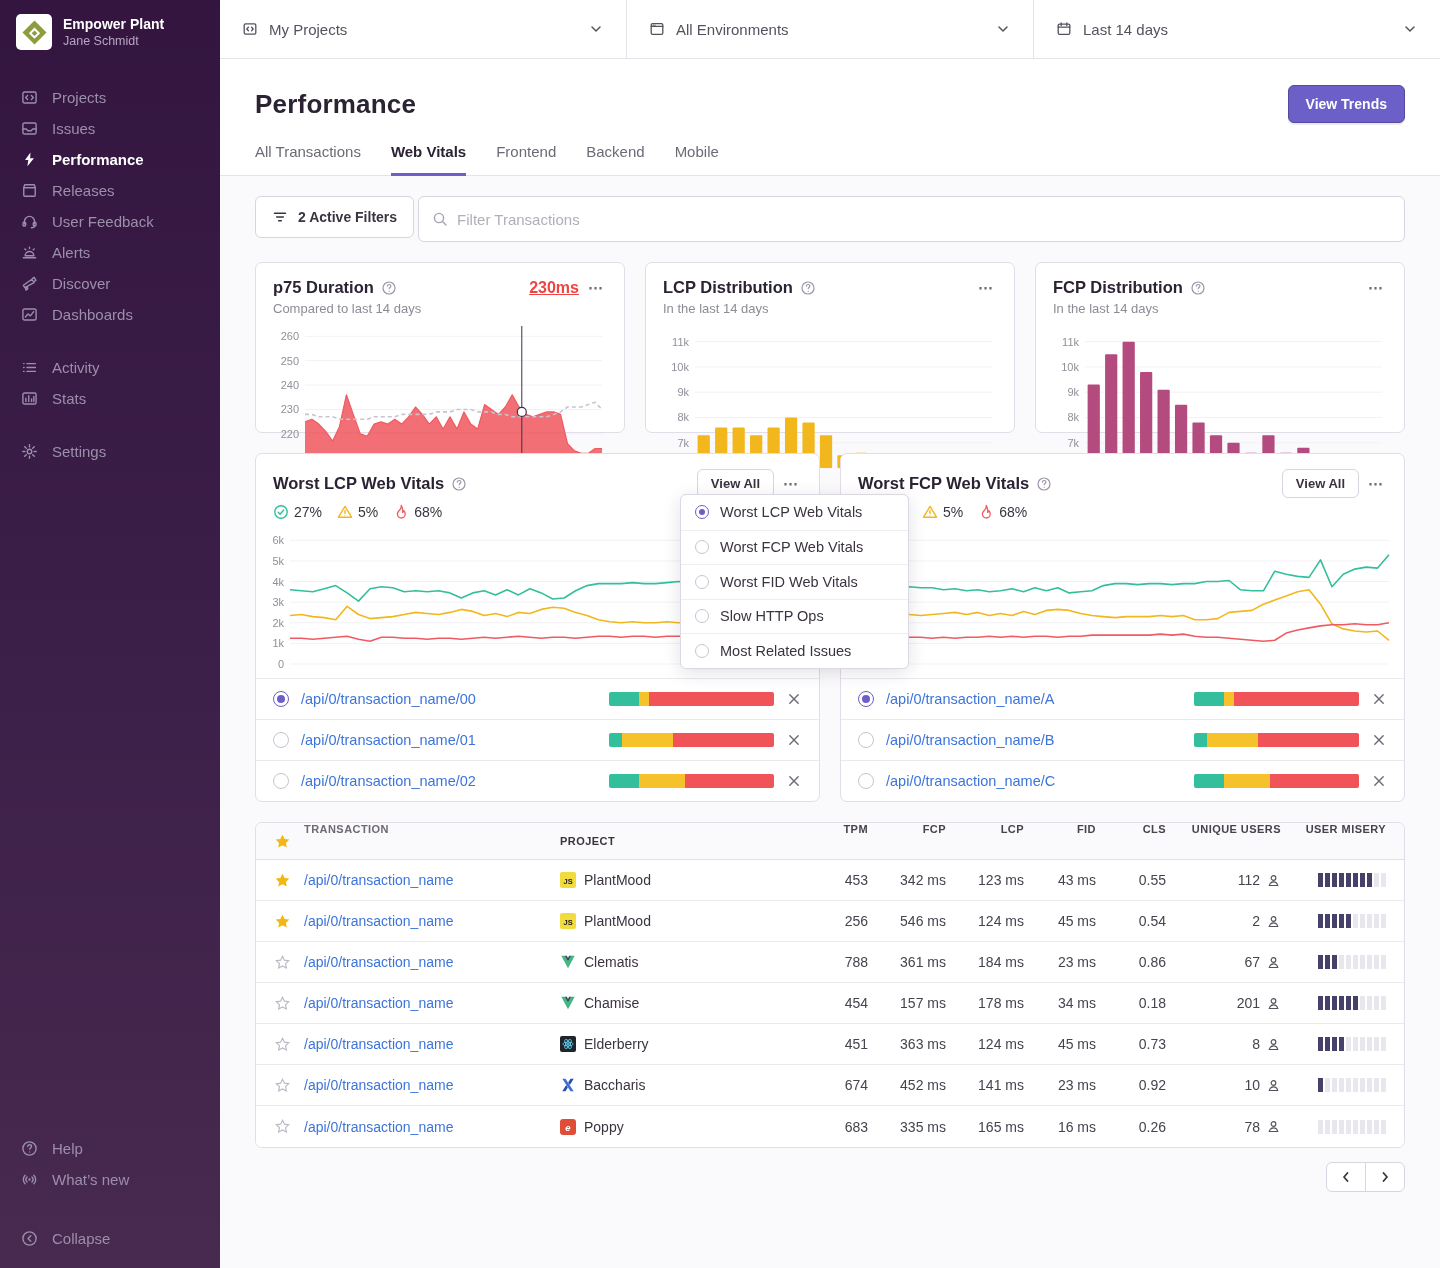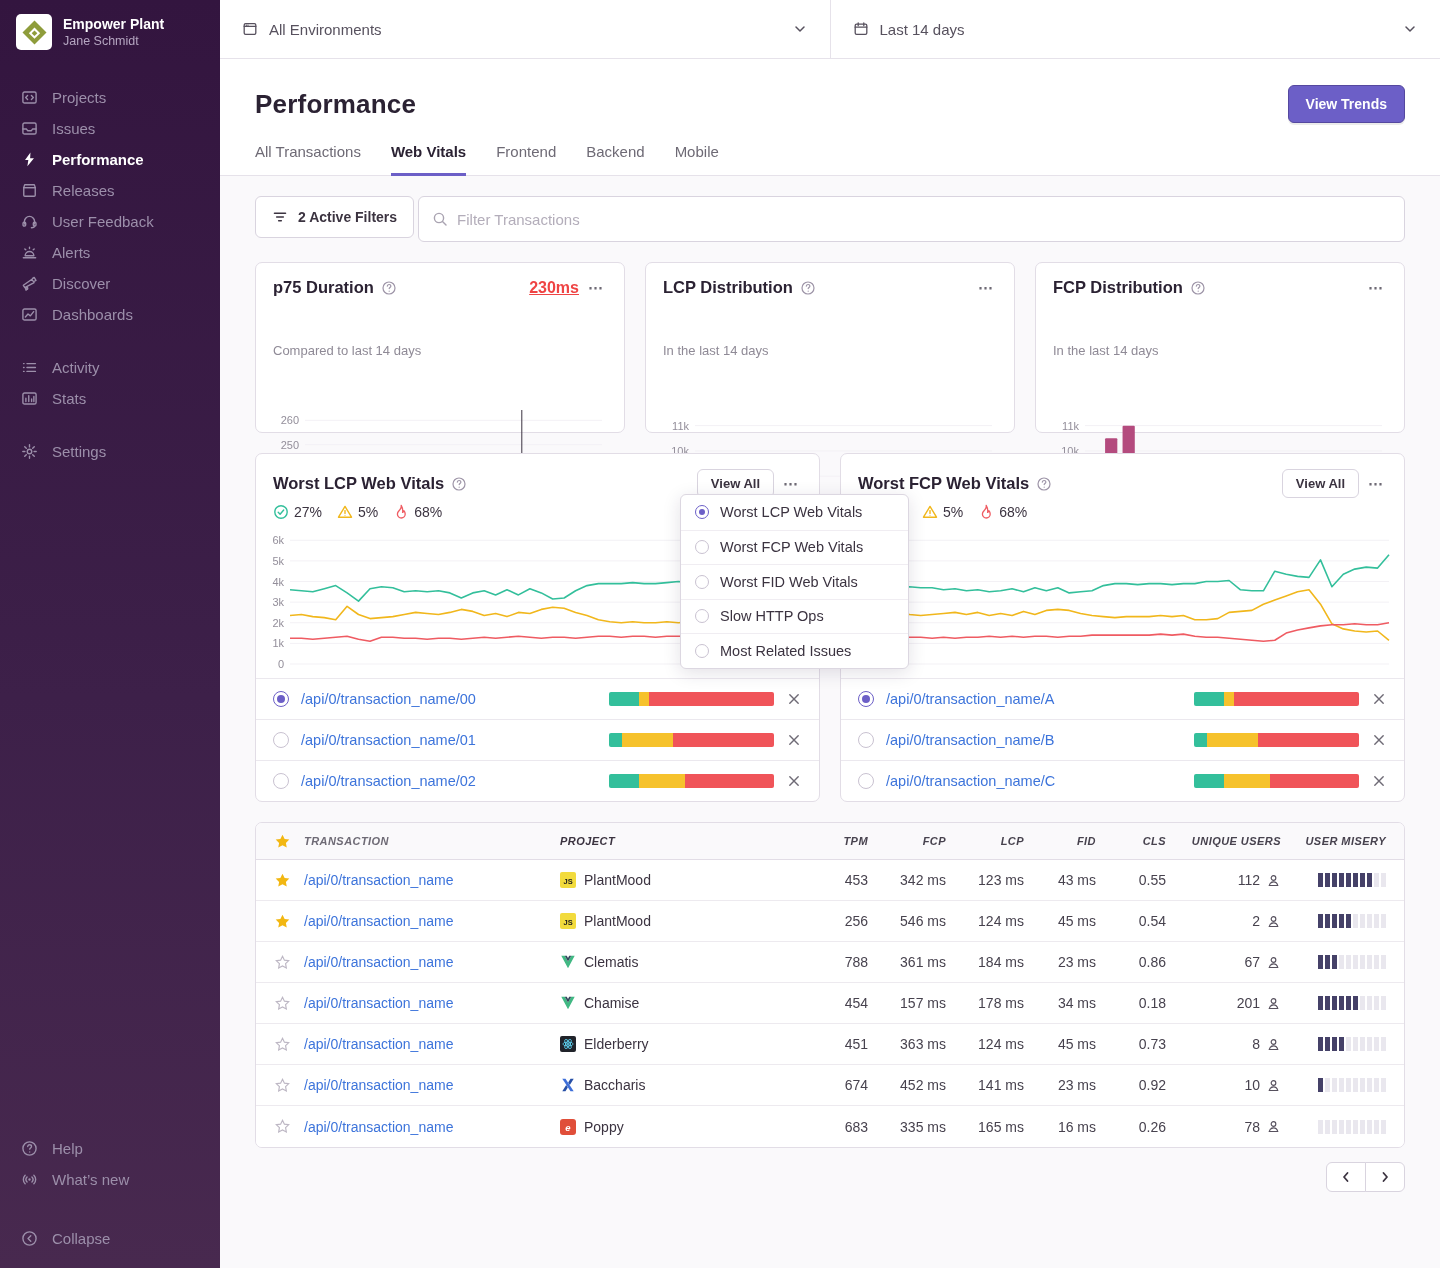--- a/index.html
+++ b/index.html
@@ -46,21 +46,21 @@
   .btn-filter { background:#fff; border:1px solid #D9D4DF; border-radius:6px; height:42px; padding:0 16px;
                 display:flex; align-items:center; gap:10px; font-size:14px; font-weight:700; color:#3B3340; cursor:pointer; }
   .search { flex:1; height:46px; background:#fff; border:1px solid #D9D4DF; border-radius:6px;
             display:flex; align-items:center; gap:9px; padding:0 13px; color:#A9A3B1; }
   .search input { border:none; outline:none; flex:1; font-size:15px; font-family:inherit; color:#3B3340; }
   .search input::placeholder { color:#B3ADBA; }
 
   .card { background:#fff; border:1px solid #E2DDE6; border-radius:7px; }
 
   .cards-row { display:flex; gap:20px; margin-top:20px; }
-  .chart-card { flex:1; height:171px; padding:15px 17px 12px; display:flex; flex-direction:column;gap:42px; }
+  .chart-card { flex:1; height:171px; padding:15px 17px 12px; display:flex; flex-direction:column; }
   .card-head { display:flex; align-items:center; gap:7px; }
   .card-title { font-size:16.5px; font-weight:600; color:#2B2233; }
   .help { color:#9D94A7; }
   .spacer { flex:1; }
   .p75-value { color:#ef4444; font-size:16px; font-weight:600;text-decoration:underline; }
   .dots { color:#6E6A75; font-weight:700; font-size:15px; letter-spacing:2px; cursor:pointer; line-height:10px; padding:0 2px; }
   .card-sub { font-size:13px; color:#8F8A96; margin-top:4px; }
   .chart { flex:1; margin-top:8px; min-height:0; }
 
   .vitals-row { display:flex; gap:20px; margin-top:20px; position:relative; }
@@ -79,22 +79,22 @@
   .radio.sel::after { content:""; position:absolute; inset:3px; background:#6C5FC7; border-radius:50%; }
   .x-btn { color:#6E6A75; cursor:pointer; }
 
   .dropdown { position:absolute; left:425px; top:41px; width:229px; background:#fff; border:1px solid #DCD7E1;
               border-radius:6px; box-shadow:0 4px 18px rgba(40,22,60,.13); z-index:6; overflow:hidden; }
   .dd-item { height:34.5px; display:flex; align-items:center; gap:11px; padding:0 14px; font-size:14.5px; color:#3B3340; border-top:1px solid #F0EDF2; cursor:pointer; }
   .dd-item:first-child { border-top:none; }
   .dd-item .radio { width:14px; height:14px; }
 
   .table-card { margin-top:20px; overflow:hidden; }
-  .t-head { display:flex; align-items:center; height:37px; background:#FAF9FB; border-bottom:1px solid #E2DDE6;
-            padding:0 18px; font-size:11px; font-weight:700; color:#6E6A75; letter-spacing:.45px;font-style:italic; }
+  .t-head { display:flex; height:37px; background:#FAF9FB; border-bottom:1px solid #E2DDE6;
+            padding:0 18px; font-size:11px; font-weight:700; color:#6E6A75; letter-spacing:.45px; }
   .t-row { display:flex; align-items:center; height:41px; padding:0 18px; border-bottom:1px solid #EDEAEF; font-size:14px; background:#fff; }
   .t-row:last-child { border-bottom:none; }
   .c-star { width:30px; flex:none; display:flex; align-items:center; }
   .c-txn { flex:1; min-width:0; }
   .c-proj { width:250px; flex:none; display:flex; align-items:center; gap:8px; color:#3B3340; }
   .c-num { flex:none; text-align:right; color:#47424E; }
   .w-tpm{width:58px}.w-fcp{width:78px}.w-lcp{width:78px}.w-fid{width:72px}.w-cls{width:70px}
   .c-users { width:115px; flex:none; display:flex; align-items:center; justify-content:flex-end; gap:6px; color:#47424E; }
   .c-users .i { width:15px; height:15px; color:#57515E; }
   .c-misery { width:105px; flex:none; display:flex; gap:2px; justify-content:flex-end; }
@@ -234,20 +234,30 @@
           <path d="M9.2 5.4 6.6 8l2.6 2.6"></path>
         </svg>
         <span>Collapse</span>
       </div>
     </div>
 </aside>
 
 <div class="main">
 
   <div class="topbar">
+    <div class="picker">
+      <svg class="i" viewBox="0 0 16 16" fill="none" stroke="currentColor" stroke-width="1.3" stroke-linecap="round" stroke-linejoin="round">
+          <rect x="2.2" y="2.8" width="11.6" height="10.4" rx="1.4"></rect>
+          <path d="M6.4 6.2 4.8 8l1.6 1.8M9.6 6.2 11.2 8 9.6 9.8"></path>
+        </svg>
+      <span>My Projects</span>
+      <svg class="i chev" viewBox="0 0 16 16" fill="none" stroke="currentColor" stroke-width="1.5" stroke-linecap="round" stroke-linejoin="round">
+          <path d="M4 6l4 4 4-4"></path>
+        </svg>
+    </div>
     <div class="picker">
       <svg class="i" viewBox="0 0 16 16" fill="none" stroke="currentColor" stroke-width="1.3" stroke-linecap="round" stroke-linejoin="round">
           <rect x="2.2" y="2.6" width="11.6" height="10.8" rx="1.4"></rect>
           <path d="M2.2 5.4h11.6M4.3 4.05h.01M6 4.05h.01"></path>
         </svg>
       <span>All Environments</span>
       <svg class="i chev" viewBox="0 0 16 16" fill="none" stroke="currentColor" stroke-width="1.5" stroke-linecap="round" stroke-linejoin="round">
           <path d="M4 6l4 4 4-4"></path>
         </svg>
     </div>

